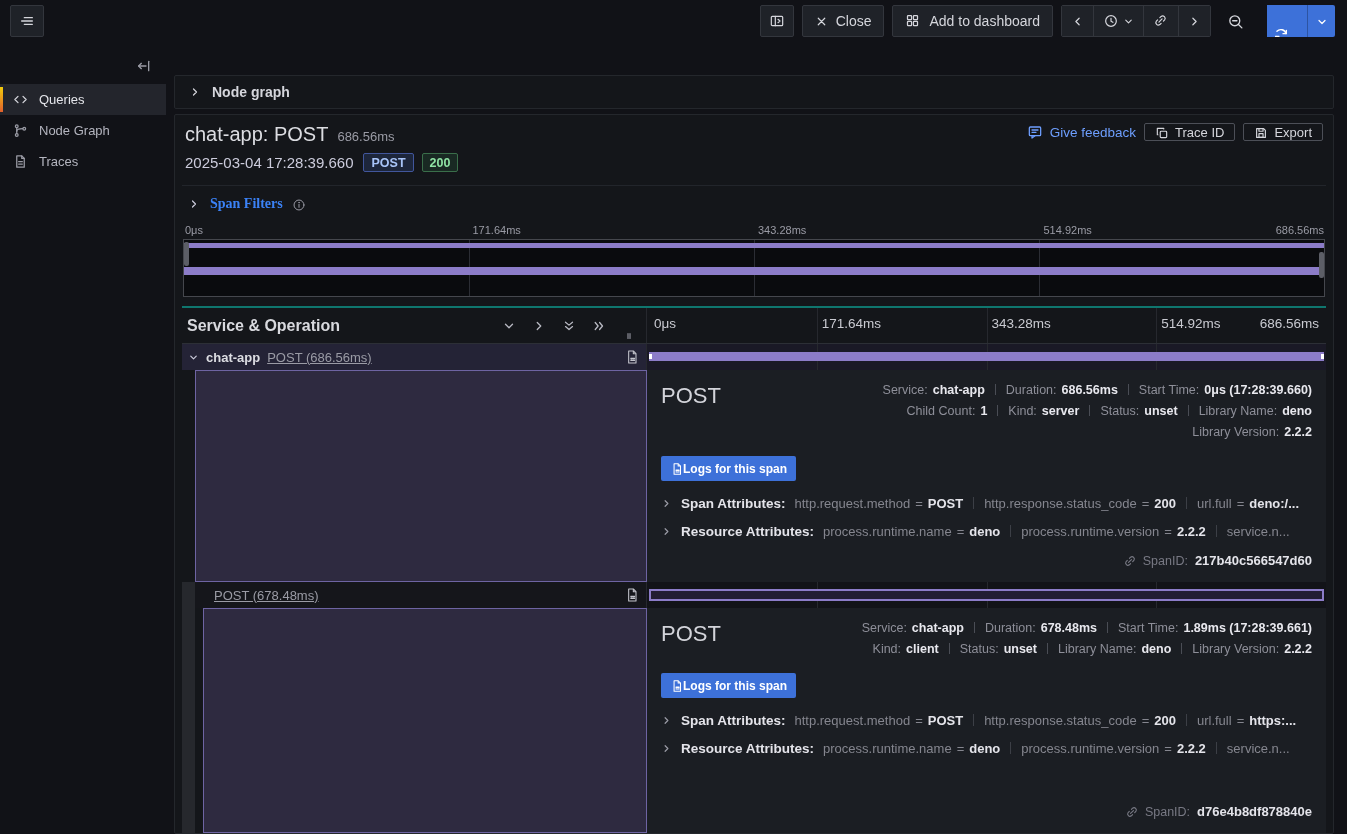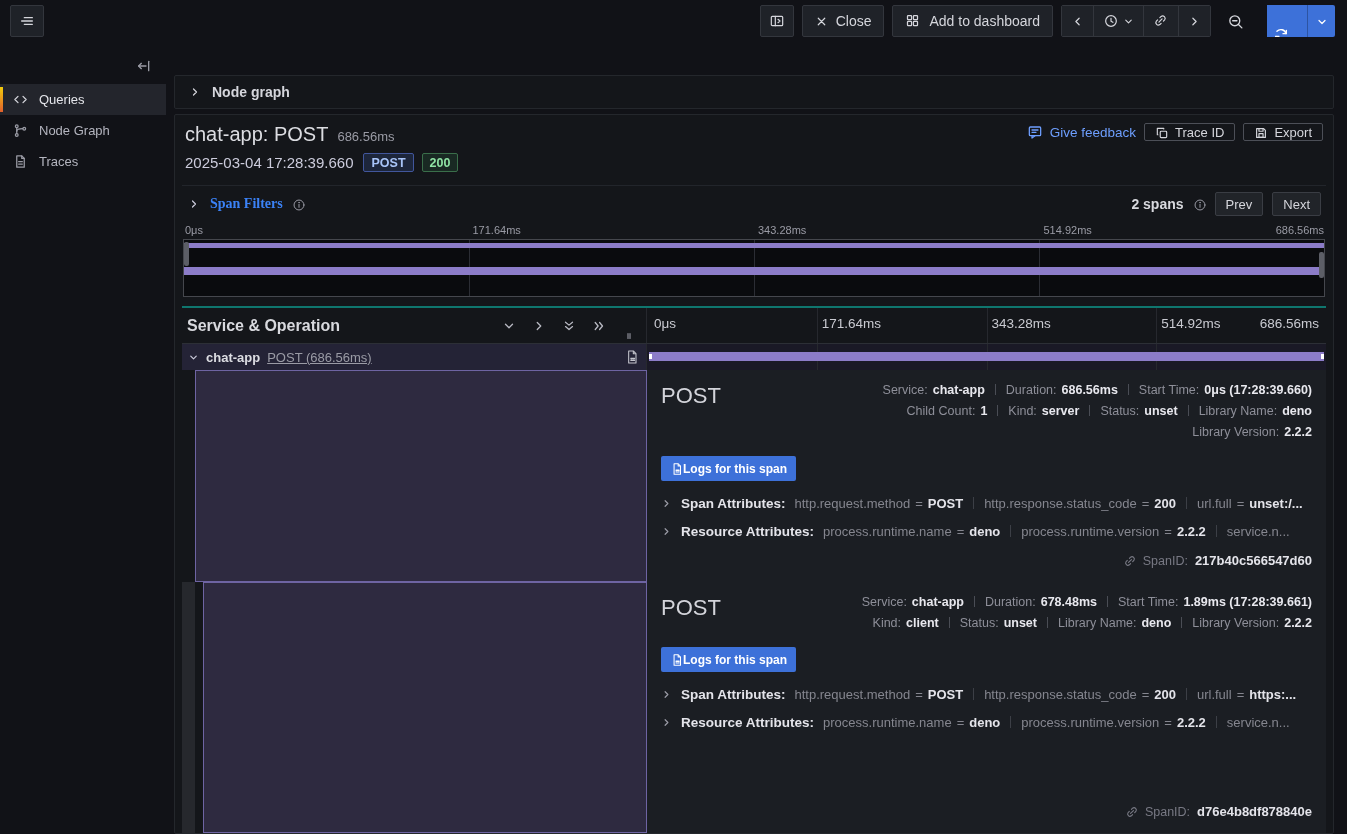--- a/index.html
+++ b/index.html
@@ -383,32 +383,20 @@
           </span>
           <span class="fb-title">Span Filters</span>
           <span class="ic ic-sm info-ic">
             <svg viewBox="0 0 24 24" width="14" height="14" fill="none" stroke="currentColor" stroke-width="1.7" stroke-linecap="round">
                 <circle cx="12" cy="12" r="8.5"></circle>
                 <path d="M12 11v5"></path>
                 <circle cx="12" cy="8" r="0.4" fill="currentColor"></circle>
               </svg>
           </span>
         </div>
-        <div class="fb-right">
-          <span class="fb-count">2 spans</span>
-          <span class="ic ic-sm info-ic">
-            <svg viewBox="0 0 24 24" width="14" height="14" fill="none" stroke="currentColor" stroke-width="1.7" stroke-linecap="round">
-                <circle cx="12" cy="12" r="8.5"></circle>
-                <path d="M12 11v5"></path>
-                <circle cx="12" cy="8" r="0.4" fill="currentColor"></circle>
-              </svg>
-          </span>
-          <button class="sm-btn">Prev</button>
-          <button class="sm-btn">Next</button>
-        </div>
       </div>
 
       <div class="minimap">
         <div class="mm-labels">
           <span class="t0">0μs</span>
           <span class="t25">171.64ms</span>
           <span class="t50">343.28ms</span>
           <span class="t75">514.92ms</span>
           <span class="t100">686.56ms</span>
         </div>
@@ -529,21 +517,21 @@
               </span>
               <span>Logs for this span</span>
             </button>
             <div class="attr-row">
               <span class="ic ic-xs attr-chev">
                 <svg viewBox="0 0 24 24" width="11" height="11" fill="none" stroke="currentColor" stroke-width="2.6" stroke-linecap="round" stroke-linejoin="round">
                     <path d="M9 6l6 6-6 6"></path>
                   </svg>
               </span>
               <span class="attr-label">Span Attributes:</span>
-              <span class="attr-kvs"><span class="ak">http.request.method</span><span class="aeq">=</span><span class="av">POST</span><span class="asep"></span><span class="ak">http.response.status_code</span><span class="aeq">=</span><span class="av">200</span><span class="asep"></span><span class="ak">url.full</span><span class="aeq">=</span><span class="av">unset:/...</span></span>
+              <span class="attr-kvs"><span class="ak">http.request.method</span><span class="aeq">=</span><span class="av">POST</span><span class="asep"></span><span class="ak">http.response.status_code</span><span class="aeq">=</span><span class="av">200</span><span class="asep"></span><span class="ak">url.full</span><span class="aeq">=</span><span class="av">deno:/...</span></span>
             </div>
             <div class="attr-row">
               <span class="ic ic-xs attr-chev">
                 <svg viewBox="0 0 24 24" width="11" height="11" fill="none" stroke="currentColor" stroke-width="2.6" stroke-linecap="round" stroke-linejoin="round">
                     <path d="M9 6l6 6-6 6"></path>
                   </svg>
               </span>
               <span class="attr-label">Resource Attributes:</span>
               <span class="attr-kvs"><span class="ak">process.runtime.name</span><span class="aeq">=</span><span class="av">deno</span><span class="asep"></span><span class="ak">process.runtime.version</span><span class="aeq">=</span><span class="av">2.2.2</span><span class="asep"></span><span class="ak">service.n...</span></span>
             </div>
@@ -554,20 +542,41 @@
                     <path d="M11 7.5l2-2a4 4 0 015.6 5.6l-2 2"></path>
                     <path d="M13 16.5l-2 2a4 4 0 01-5.6-5.6l2-2"></path>
                   </svg>
               </span>
               <span>SpanID:</span>
               <span class="spanid-val">217b40c566547d60</span>
             </div>
           </div>
         </div>
 
+        <div class="span-row row2">
+          <div class="sr-left">
+            <span class="indent-strip"></span>
+            <span class="op-name">POST (678.48ms)</span>
+            <span class="sr-spacer"></span>
+            <span class="ic log-ic">
+              <svg viewBox="0 0 24 24" width="16" height="16" fill="none" stroke="currentColor" stroke-width="1.6" stroke-linejoin="round">
+                  <path d="M7 3h7l4 4v14H7z"></path>
+                  <path d="M14 3v4h4"></path>
+                  <rect x="9.5" y="13" width="7" height="5" rx="0.5" fill="currentColor" stroke="none"></rect>
+                  <text x="13" y="17" font-size="3.6" text-anchor="middle" font-weight="bold" fill="#15161b" stroke="none" font-family="Liberation Sans, sans-serif">LOG</text>
+                </svg>
+            </span>
+          </div>
+          <div class="sr-right">
+            <div class="grid g25"></div>
+            <div class="grid g50"></div>
+            <div class="grid g75"></div>
+            <div class="span-bar selected"></div>
+          </div>
+        </div>
 
         <div class="detail-row d2">
           <div class="d-left">
             <span class="indent-strip"></span>
             <div class="d-block"></div>
           </div>
           <div class="d-right">
             <div class="d-head">
               <div class="d-title">POST</div>
               <div class="d-meta">

